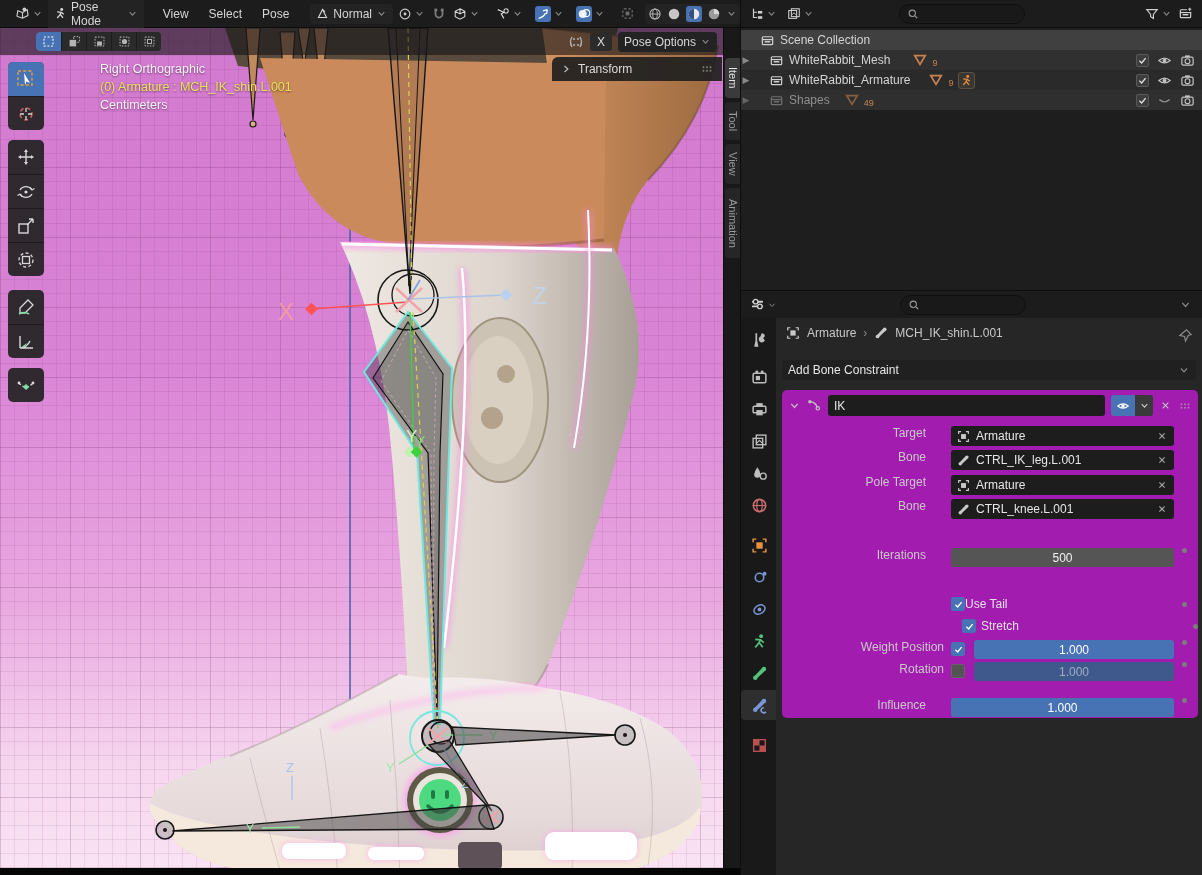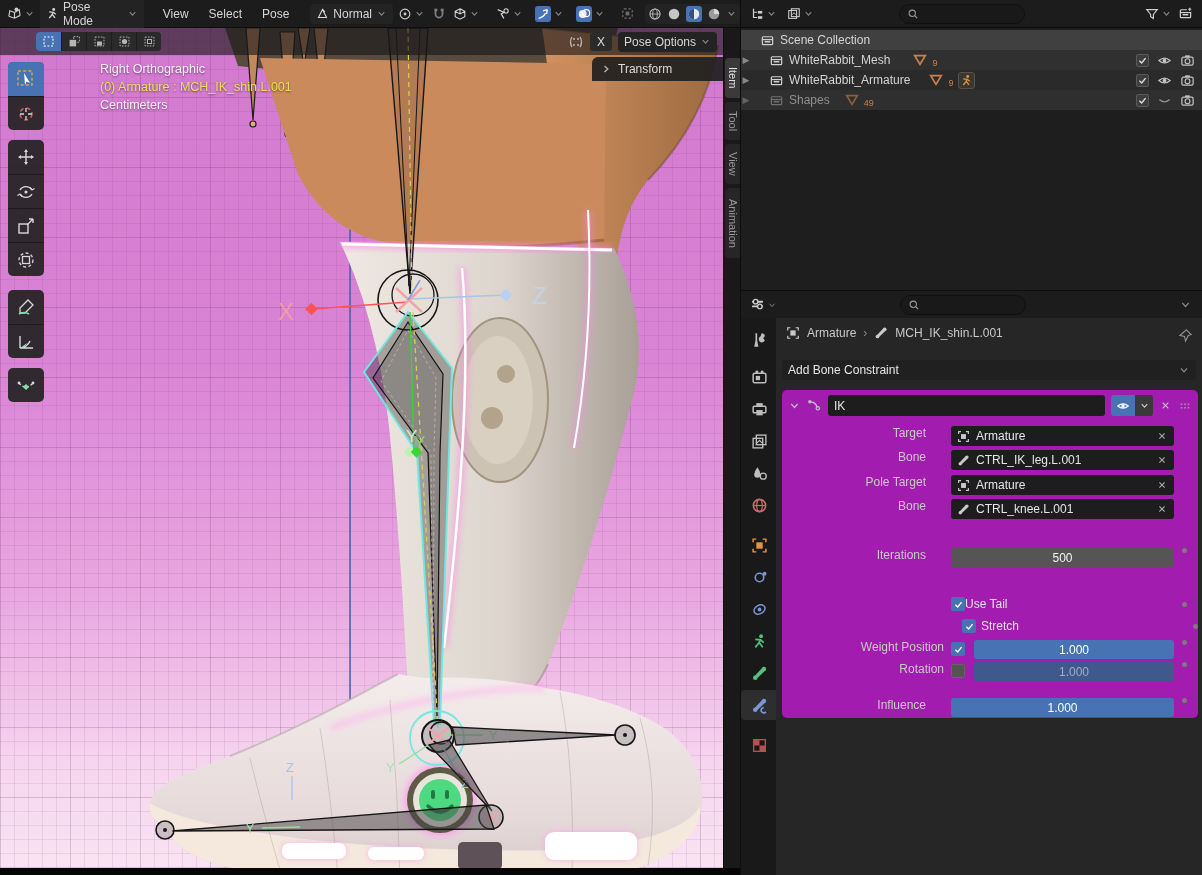--- a/index.html
+++ b/index.html
@@ -5,21 +5,21 @@
   html,body{margin:0;padding:0;background:#000;}
   *{box-sizing:border-box;font-family:"Liberation Sans","DejaVu Sans",sans-serif;}
   #app{position:relative;width:1202px;height:875px;overflow:hidden;background:#1b1b1b;}
   .abs{position:absolute;}
   .row{display:flex;align-items:center;}
   svg{display:block;}
   .i{flex:none;}
 
   
   .hdr{top:0;height:28px;background:#1c1c1c;border-bottom:1px solid #0d0d0d;display:flex;align-items:center;color:#d6d6d6;font-size:12px;}
-  #vp-hdr{left:0;width:740px;padding-left:4px;gap:2px;}
+  #vp-hdr{left:0;width:740px;padding-left:12px;gap:2px;}
   #ol-hdr{left:740px;width:462px;border-left:1px solid #0d0d0d;}
   .menu-item{padding:3px 9px;border-radius:3px;color:#d6d6d6;}
   .dd{display:flex;align-items:center;gap:4px;background:#232323;border-radius:4px;padding:3px 6px;}
   .iconbtn{display:flex;align-items:center;gap:2px;padding:2px 3px;border-radius:3px;}
   .blue{background:#4772b3;}
   .chev{opacity:.75;}
 
   
   #viewport{left:0;top:28px;width:723px;height:840px;overflow:hidden;
     background:
@@ -42,21 +42,21 @@
   .tgroup{left:8px;width:36px;background:rgba(34,34,34,0.92);border-radius:5px;overflow:hidden;}
   .tool{width:36px;height:34px;display:flex;align-items:center;justify-content:center;}
   .tool+.tool{border-top:1px solid #1c1c1c;}
   .tool.active{background:#4772b3;}
 
   
   .vp-text{color:#f4f4f4;font-size:12.5px;text-shadow:0 1px 2px rgba(40,0,40,.55);line-height:18px;white-space:nowrap;}
   .vp-text.yellow{color:#e6e455;}
 
   
-  #transform-panel{left:552px;top:29px;width:170px;height:24px;background:rgba(32,32,32,0.92);border-radius:6px 0 0 0;display:flex;align-items:center;color:#dcdcdc;font-size:12px;gap:6px;padding:0 8px;margin-left:40px;}
+  #transform-panel{left:552px;top:29px;width:170px;height:24px;background:rgba(32,32,32,0.92);border-radius:6px 0 0 0;display:flex;align-items:center;color:#dcdcdc;font-size:12px;gap:6px;padding:0 8px;}
 
   
   #tabcol{left:723px;top:28px;width:17px;height:840px;background:#191919;border-left:1px solid #0d0d0d;}
   .vtab{position:absolute;left:1px;width:16px;background:#262626;border-radius:4px 0 0 4px;color:#9a9a9a;font-size:11px;
         writing-mode:vertical-rl;text-orientation:mixed;display:flex;align-items:center;justify-content:center;}
   .vtab.active{background:#3a3a3a;color:#e3e3e3;}
 
   
   #outliner{left:740px;top:28px;width:462px;height:262px;background:#1e1e1e;border-left:1px solid #0d0d0d;color:#d4d4d4;font-size:12px;}
   .olrow{position:absolute;left:0;width:462px;height:20px;display:flex;align-items:center;gap:5px;}

